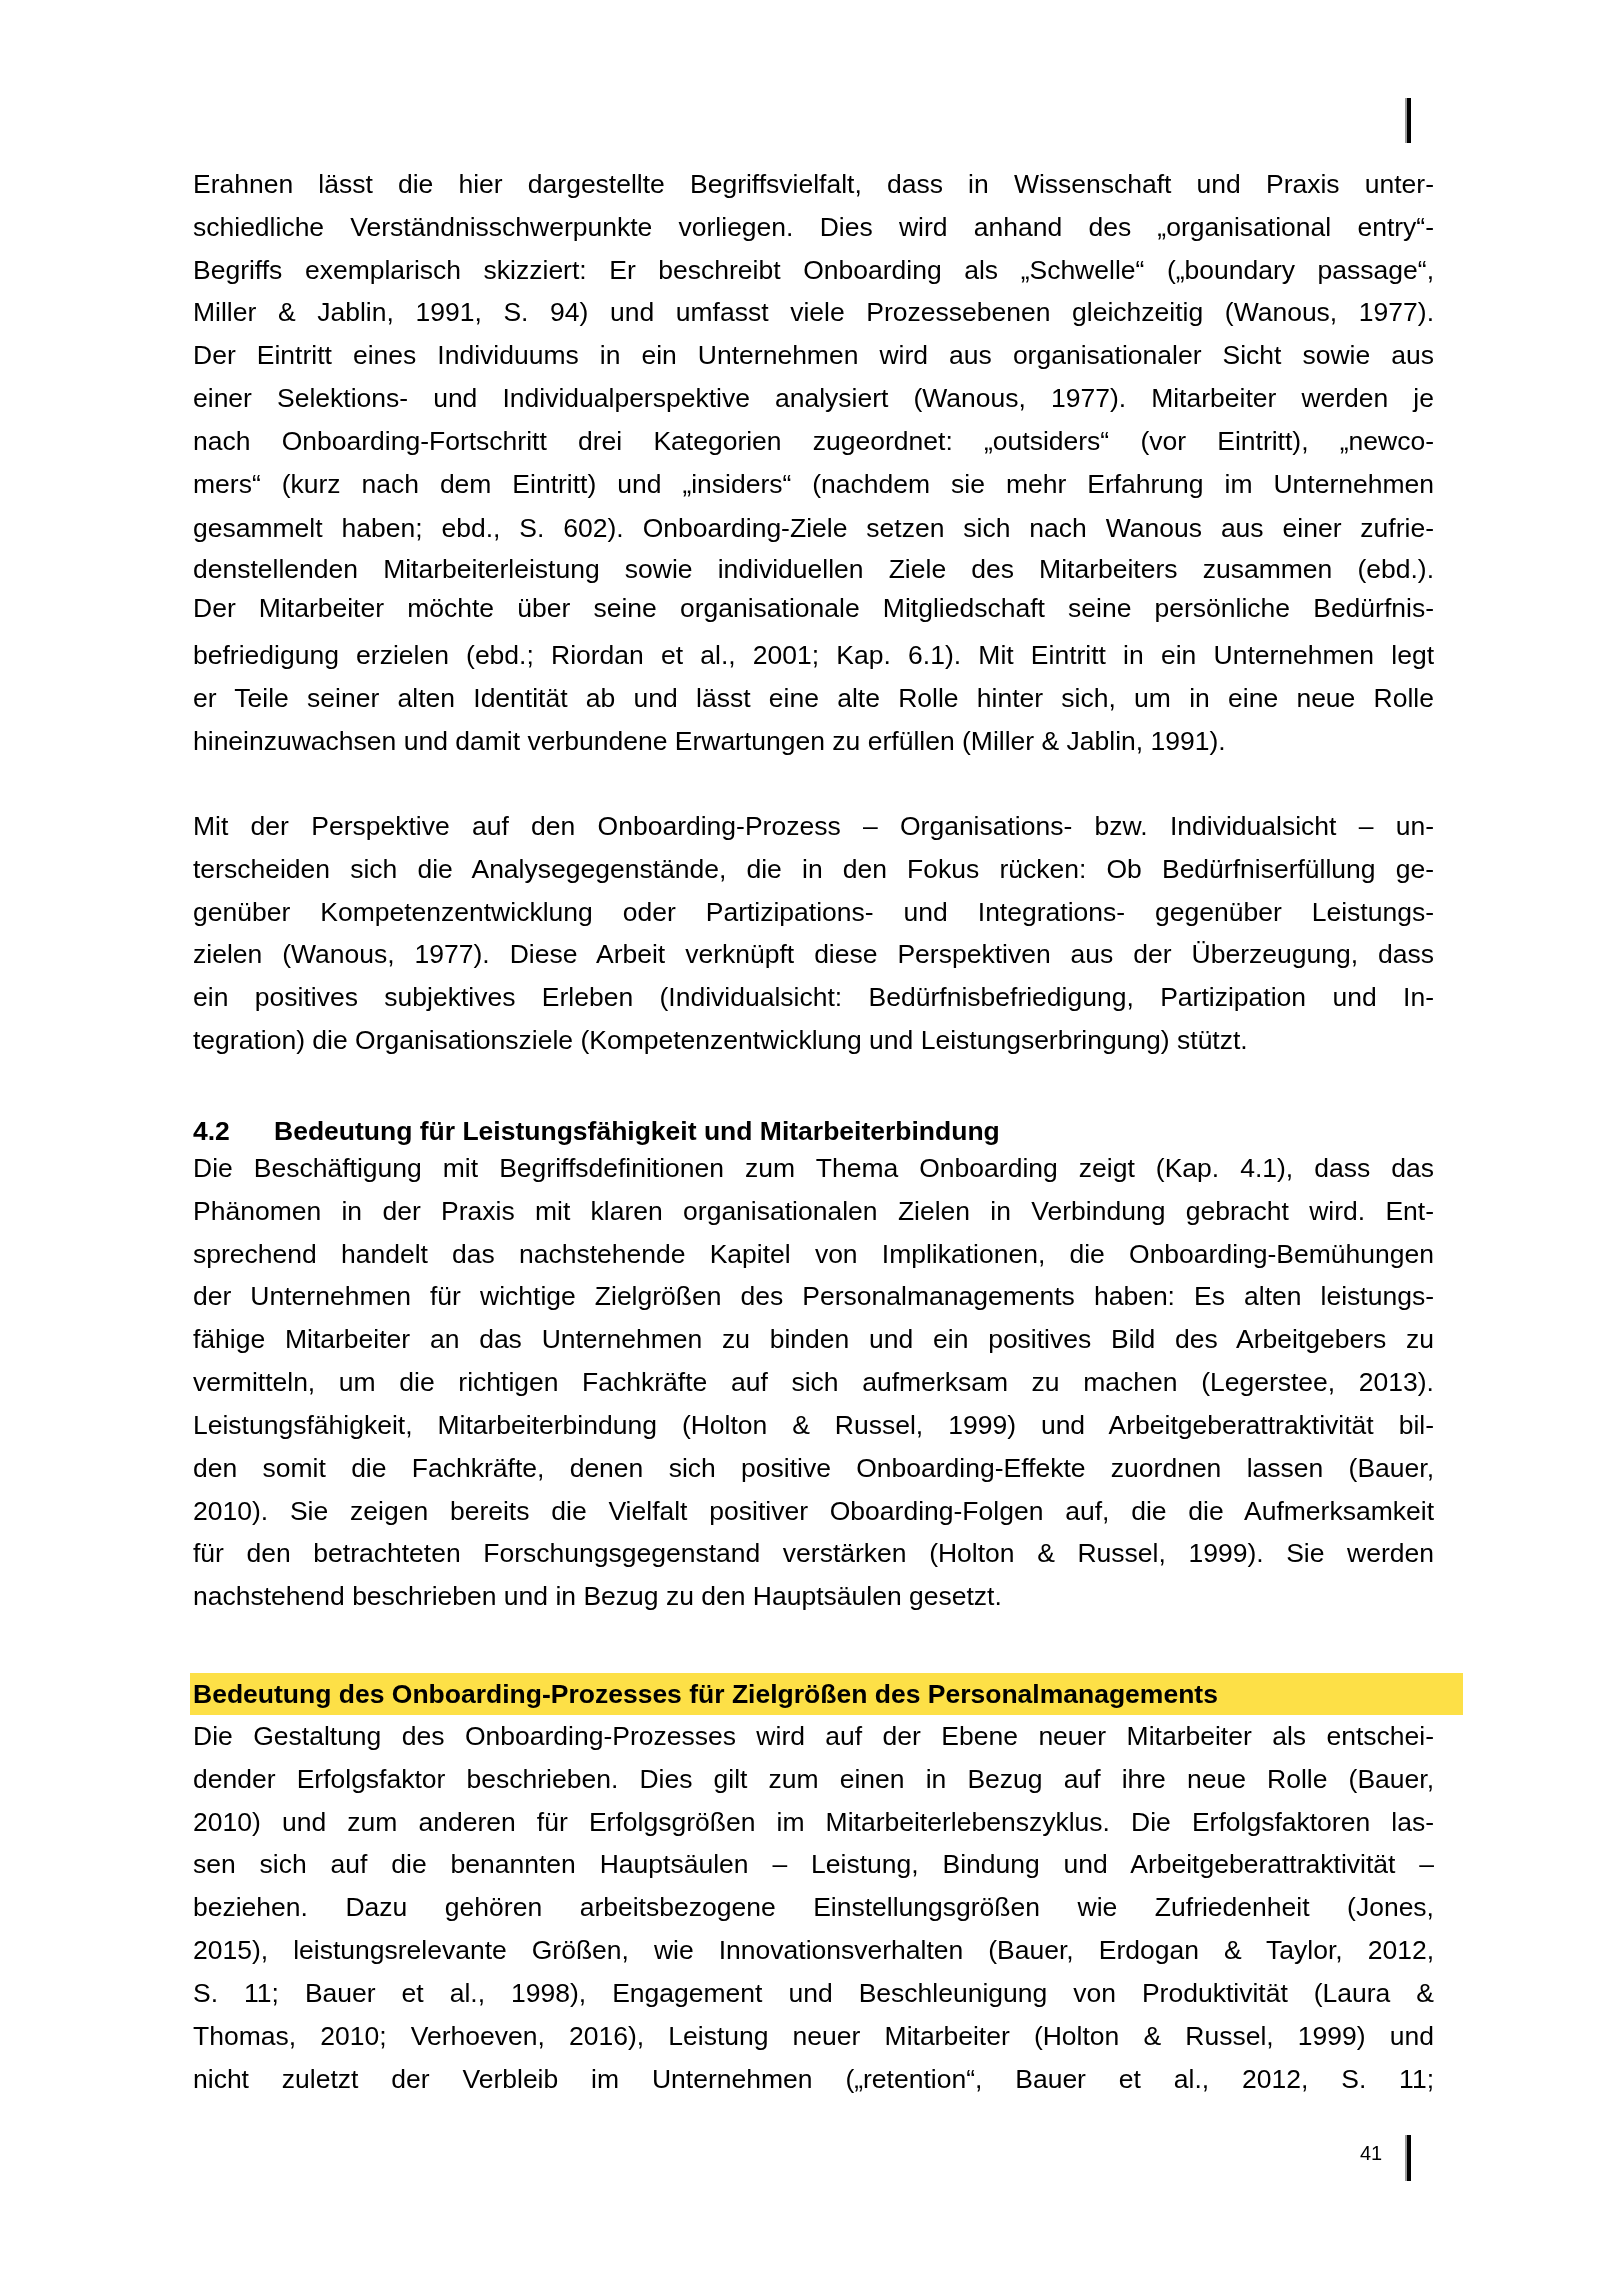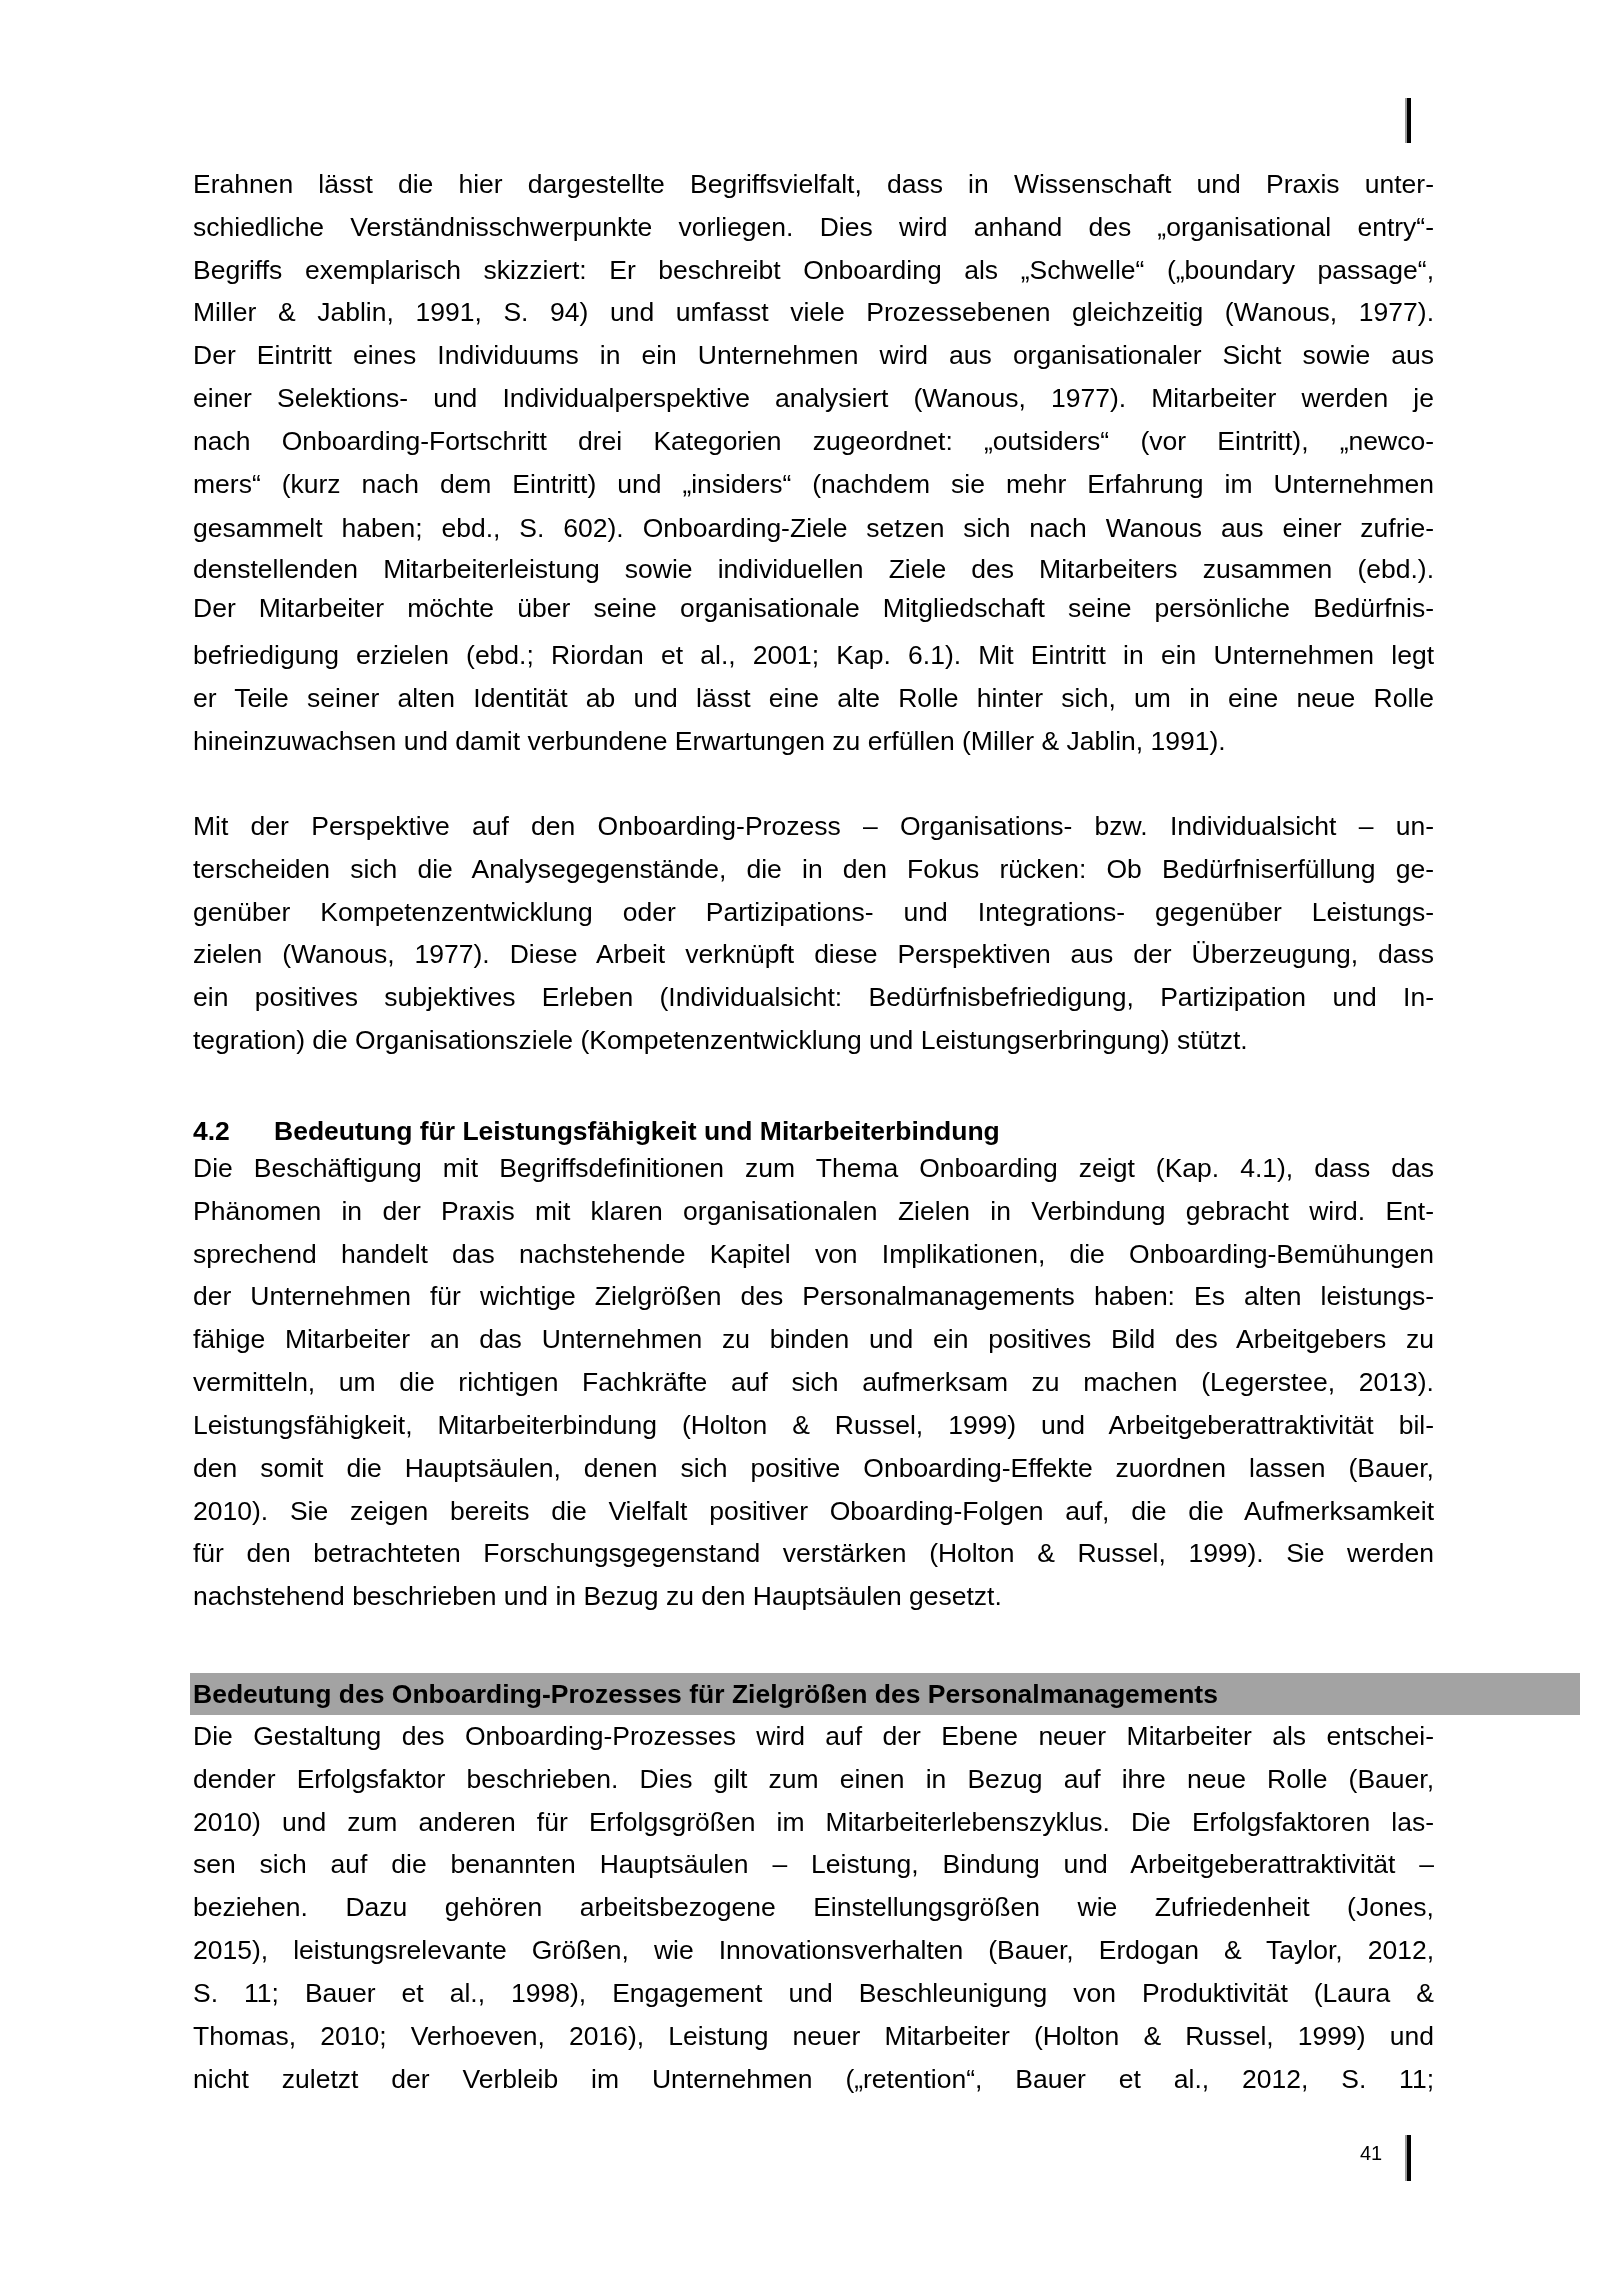--- a/index.html
+++ b/index.html
@@ -14,21 +14,21 @@
 
   .col { position: absolute; left: 193px; width: 1241px; }
   .line { position: absolute; left: 0; width: 1241px; font-size: 26.5px; line-height: 31px; height: 31px;
           white-space: nowrap; text-align: justify; text-align-last: justify; }
   .line.last { text-align-last: left; }
 
   .section-heading { position: absolute; left: 0; width: 1241px; font-size: 26.5px; line-height: 31px;
                      font-weight: bold; white-space: nowrap; }
   .section-num { display: inline-block; width: 81px; }
 
-  .boxed-heading { position: absolute; left: -2.9px; width: 1390px; height: 42px; background: #a3a3a3; }
+  .boxed-heading { position: absolute; left: -2.9px; width: 1273px; height: 42px; background: #fde047; }
   .boxed-heading-text { position: absolute; left: 2.9px; top: 5.9px; font-size: 26.5px; line-height: 31px;
                         font-weight: bold; white-space: nowrap; }
 
   .page-number { position: absolute; left: 1360px; top: 2140px; font-size: 20px; line-height: 27.4px; }
   .footer-bar { position: absolute; left: 1407px; top: 2135px; width: 3.9px; height: 46px; background: #000;
                 box-shadow: -2px 0 0 #9a9a9a; }
 </style>
 </head>
 <body>
 
@@ -69,21 +69,21 @@
   </div>
 
   <div class="col" style="top:1153px;">
     <div class="line" style="top:0px">Die Beschäftigung mit Begriffsdefinitionen zum Thema Onboarding zeigt (Kap. 4.1), dass das</div>
     <div class="line" style="top:43px">Phänomen in der Praxis mit klaren organisationalen Zielen in Verbindung gebracht wird. Ent-</div>
     <div class="line" style="top:86px">sprechend handelt das nachstehende Kapitel von Implikationen, die Onboarding-Bemühungen</div>
     <div class="line" style="top:128px">der Unternehmen für wichtige Zielgrößen des Personalmanagements haben: Es alten leistungs-</div>
     <div class="line" style="top:171px">fähige Mitarbeiter an das Unternehmen zu binden und ein positives Bild des Arbeitgebers zu</div>
     <div class="line" style="top:214px">vermitteln, um die richtigen Fachkräfte auf sich aufmerksam zu machen (Legerstee, 2013).</div>
     <div class="line" style="top:257px">Leistungsfähigkeit, Mitarbeiterbindung (Holton &amp; Russel, 1999) und Arbeitgeberattraktivität bil-</div>
-    <div class="line" style="top:300px">den somit die Hauptsäulen, denen sich positive Onboarding-Effekte zuordnen lassen (Bauer,</div>
+    <div class="line" style="top:300px">den somit die Fachkräfte, denen sich positive Onboarding-Effekte zuordnen lassen (Bauer,</div>
     <div class="line" style="top:343px">2010). Sie zeigen bereits die Vielfalt positiver Oboarding-Folgen auf, die die Aufmerksamkeit</div>
     <div class="line" style="top:385px">für den betrachteten Forschungsgegenstand verstärken (Holton &amp; Russel, 1999). Sie werden</div>
     <div class="line last" style="top:428px">nachstehend beschrieben und in Bezug zu den Hauptsäulen gesetzt.</div>
   </div>
 
   <div class="col" style="top:1673px;">
     <div class="boxed-heading">
       <div class="boxed-heading-text">Bedeutung des Onboarding-Prozesses für Zielgrößen des Personalmanagements</div>
     </div>
   </div>

